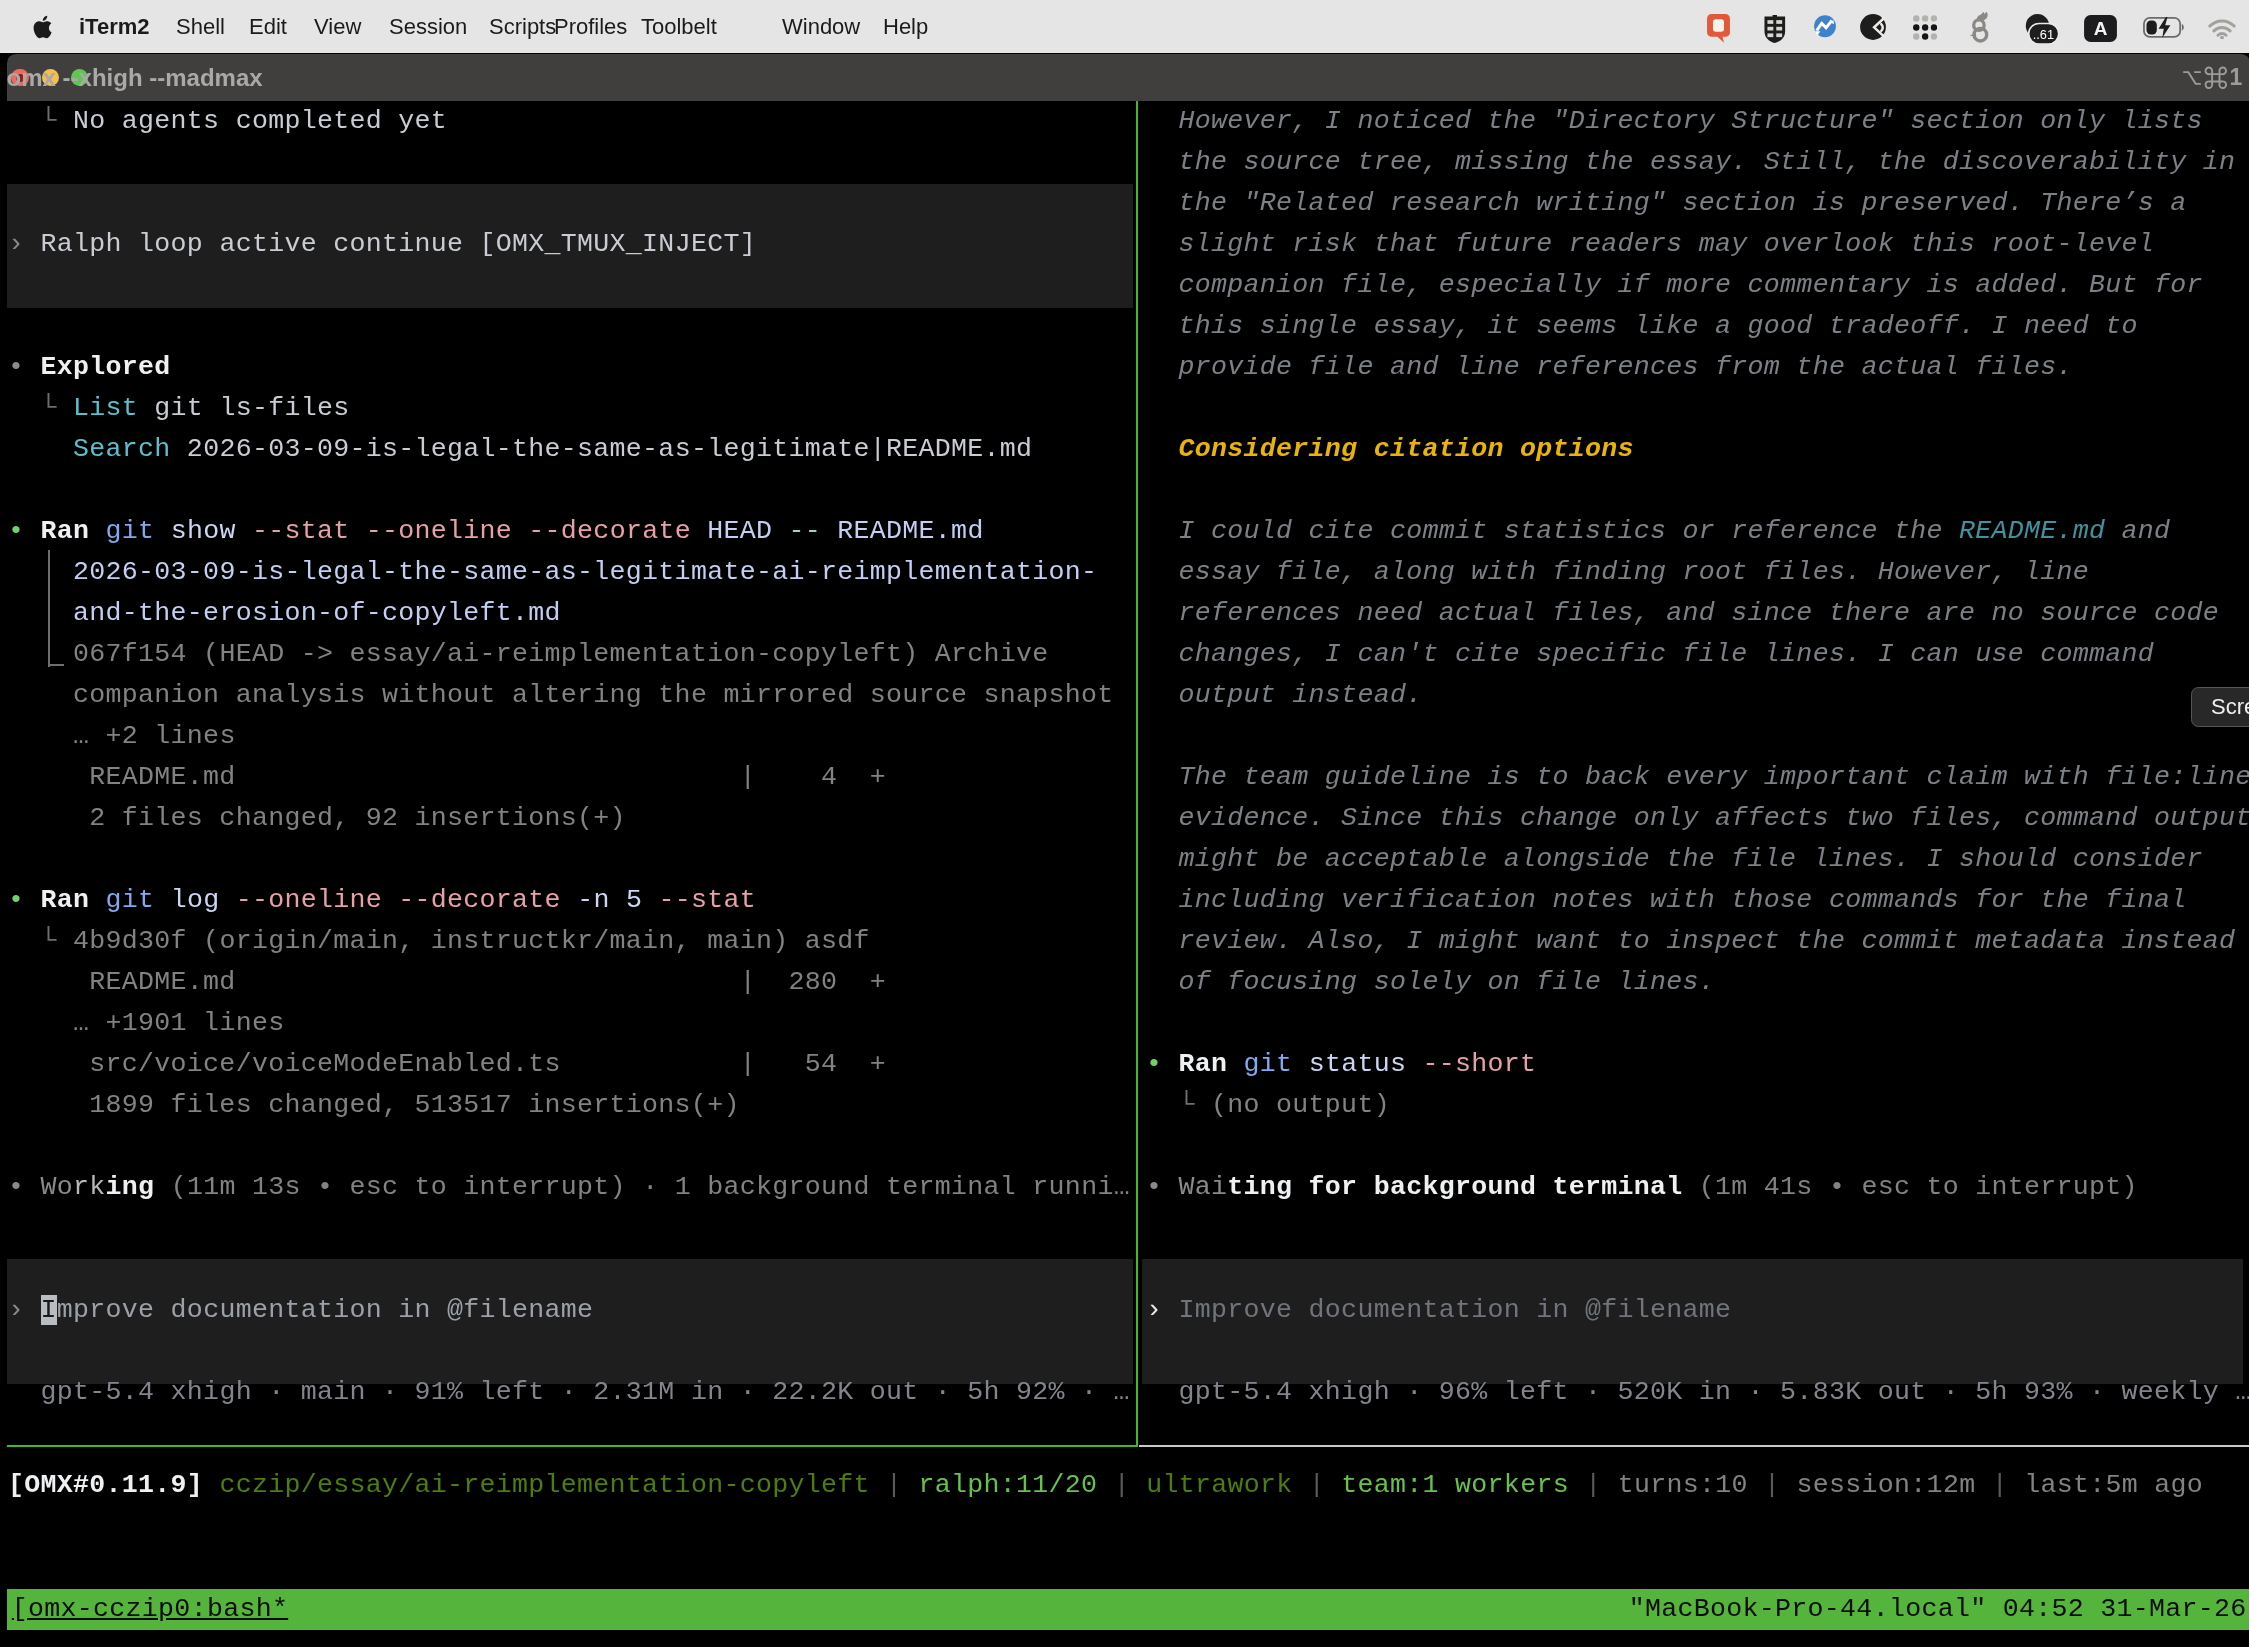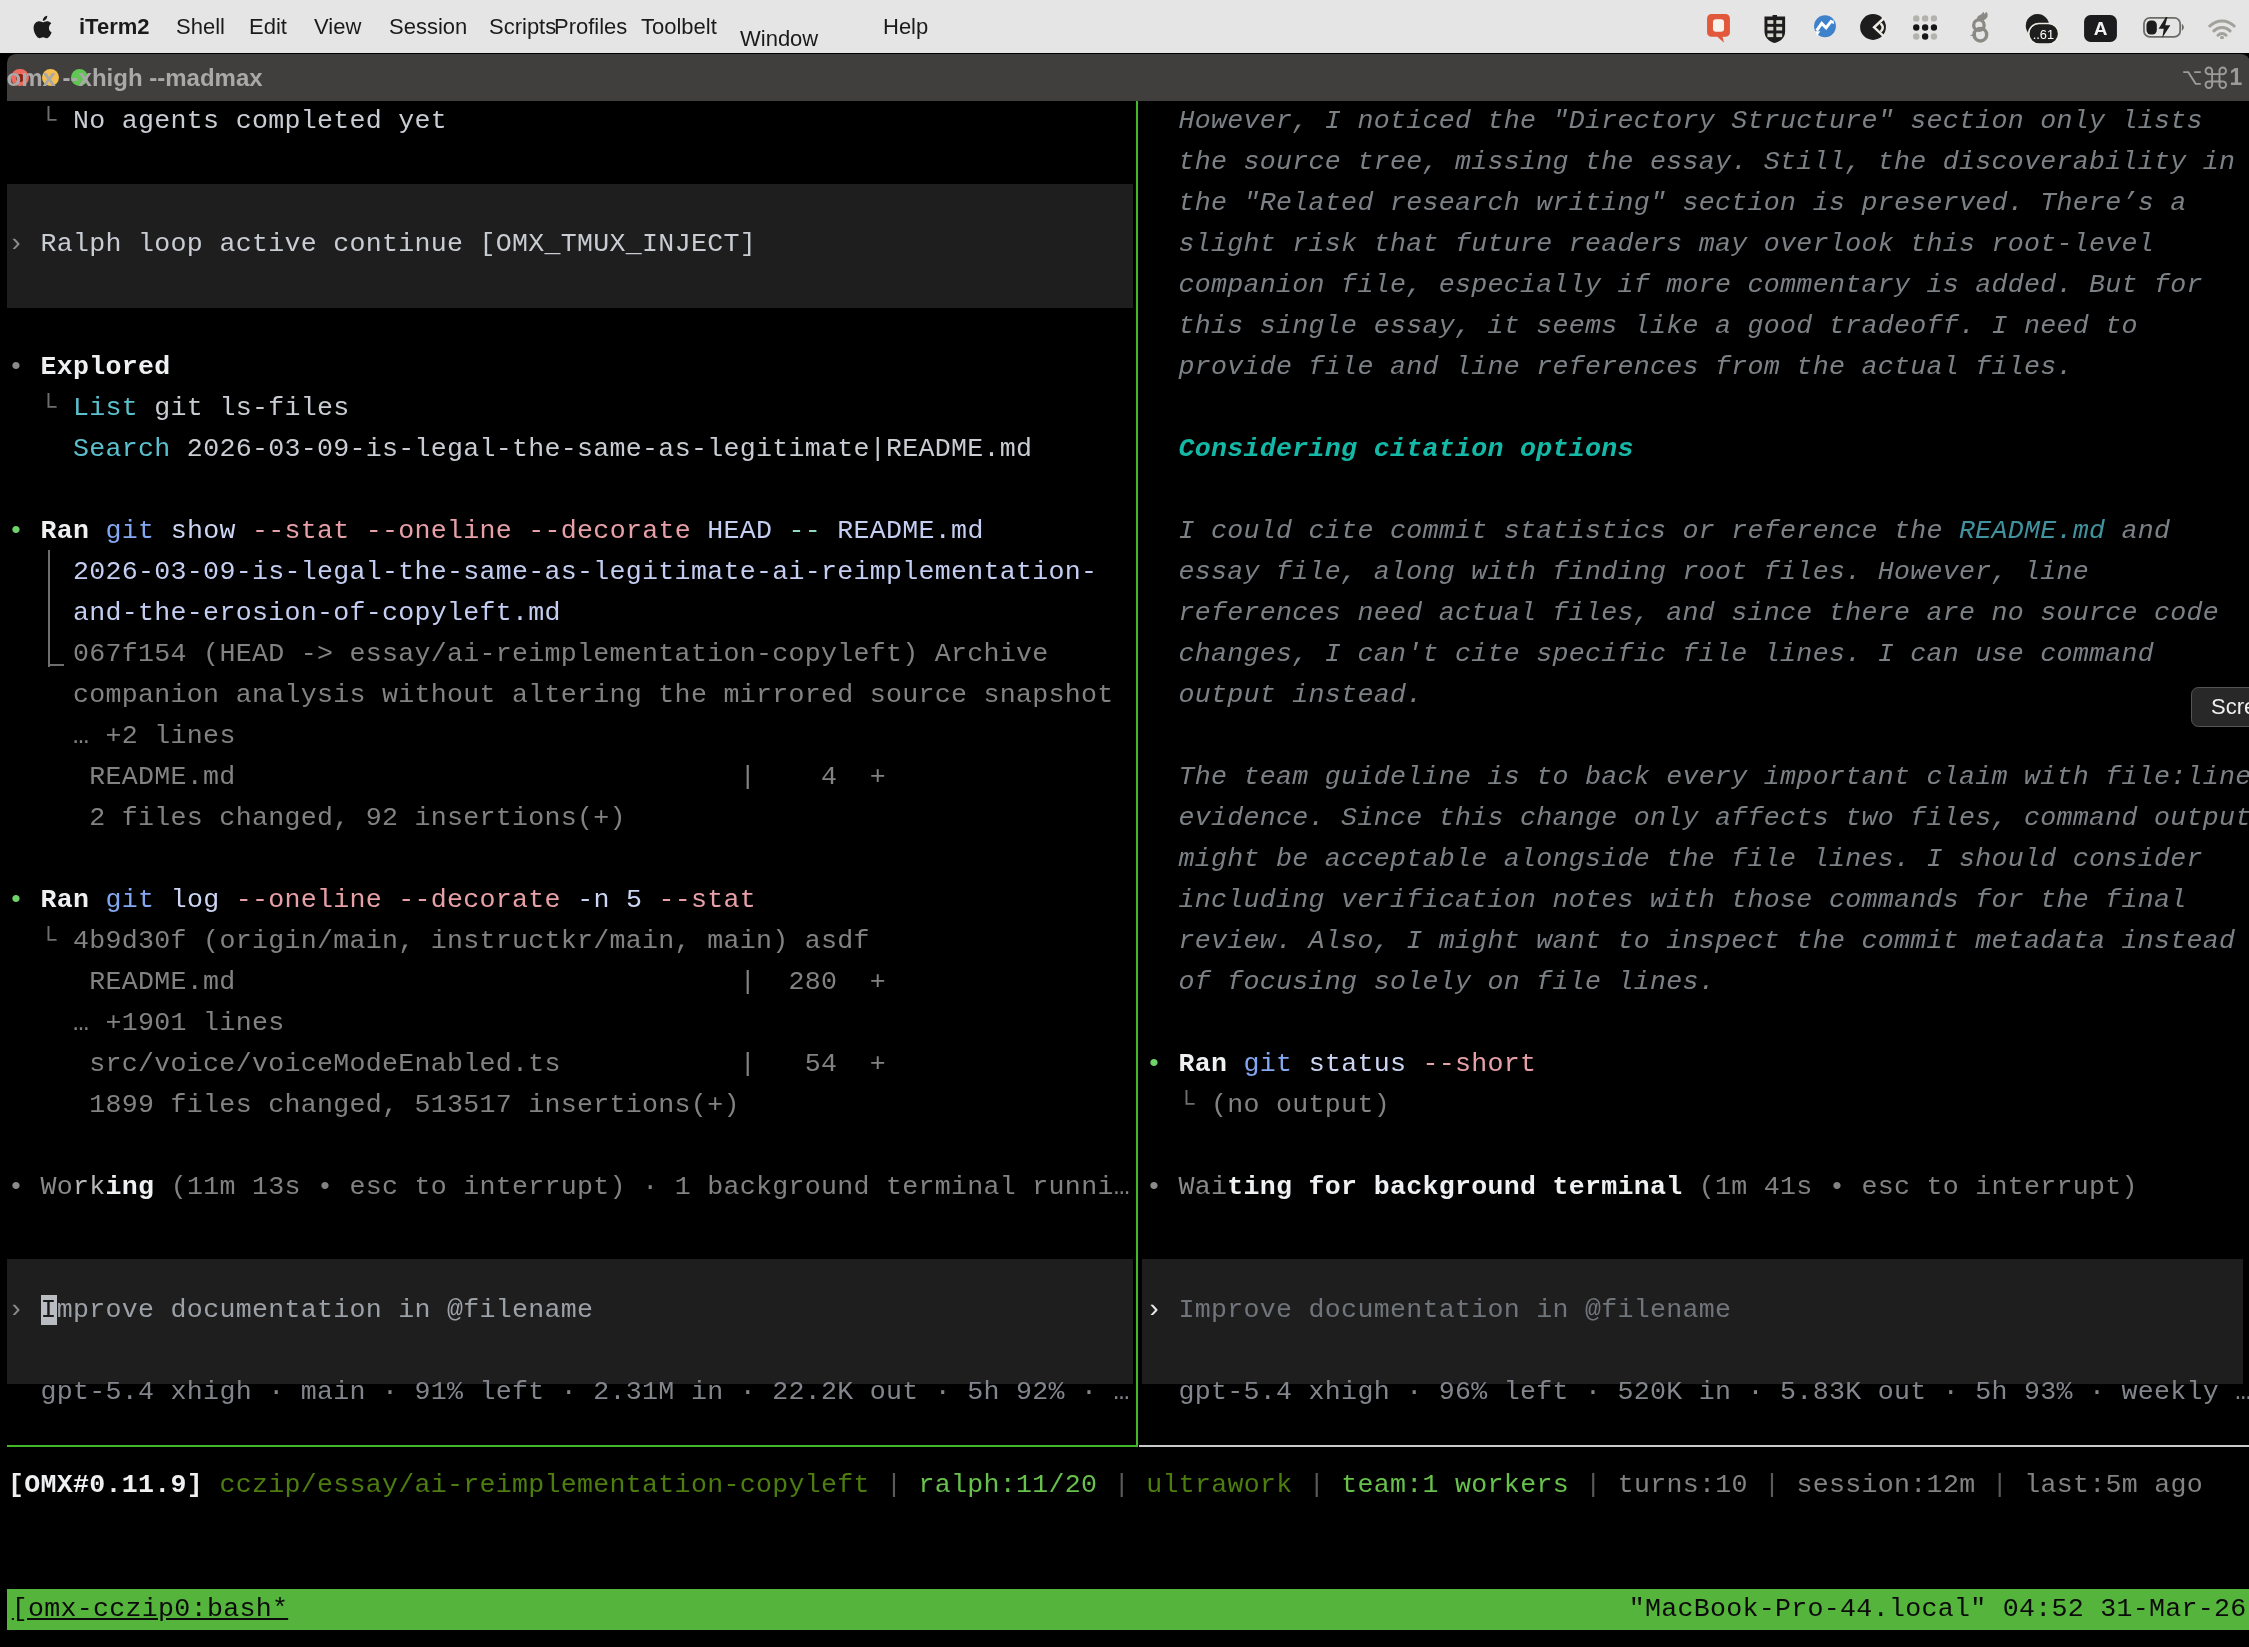--- a/index.html
+++ b/index.html
@@ -13,21 +13,21 @@
 .cy{color:#5bc0ce;}
 .blu{color:#84a7f1;}
 .lav{color:#ccd6f4;}
 .pk{color:#e8a0a8;}
 .fil{color:#c4cef2;}
 .tea{color:#92d9c8;}
 .gb{color:#70d26b;}
 .gry{color:#8a8a8a;}
 .tre{color:#6e6e6e;}
 .rit{color:#7c8186;}
-.rhd{color:#14b8a6;}
+.rhd{color:#eab308;}
 .rme{color:#41929e;}
 .inl{color:#9ba1a7;}
 .inr{color:#70757b;}
 .pr{color:#e8e8e8;}
 .gpt{color:#82868c;}
 .scy{color:#4d7c0f;margin-top:15px;}
 .sgr{color:#67c24c;}
 .spi{color:#5a5a5a;}
 .w1{color:#8a8a8a;}
 .w2{color:#b8b8b8;}
@@ -37,21 +37,21 @@
 <path fill="#1b1b1b" d="M22.6 17.0c0-3.6 2.9-5.3 3.1-5.4-1.7-2.5-4.3-2.8-5.2-2.9-2.2-.2-4.3 1.3-5.5 1.3-1.1 0-2.9-1.3-4.7-1.2C7.9 8.8 5.7 10.2 4.5 12.3 2 16.6 3.8 23 6.2 26.5c1.2 1.7 2.6 3.7 4.4 3.6 1.8-.1 2.4-1.1 4.6-1.1 2.1 0 2.7 1.1 4.6 1.1 1.9 0 3.1-1.7 4.3-3.4 1.3-2 1.9-3.9 1.9-4-.1-.1-3.4-1.4-3.4-5.7zM19 6.3c1-1.2 1.6-2.8 1.5-4.5-1.4.1-3.1 1-4.1 2.1-.9 1-1.7 2.7-1.5 4.3 1.6.2 3.1-.7 4.1-1.9z"></path>
     </svg>
     <span style="position:absolute;left:79px;top:0;line-height:53px;font-weight:bold;">iTerm2</span>
     <span style="position:absolute;left:176px;top:0;line-height:53px;">Shell</span>
     <span style="position:absolute;left:249px;top:0;line-height:53px;">Edit</span>
     <span style="position:absolute;left:314px;top:0;line-height:53px;">View</span>
     <span style="position:absolute;left:389px;top:0;line-height:53px;">Session</span>
     <span style="position:absolute;left:489px;top:0;line-height:53px;">Scripts</span>
     <span style="position:absolute;left:554px;top:0;line-height:53px;">Profiles</span>
     <span style="position:absolute;left:641px;top:0;line-height:53px;">Toolbelt</span>
-    <span style="position:absolute;left:740px;top:0;line-height:53px;margin-top:12px;">Window</span>
+    <span style="position:absolute;left:782px;top:0;line-height:53px;">Window</span>
     <span style="position:absolute;left:883px;top:0;line-height:53px;">Help</span>
     <svg style="position:absolute;left:1707px;top:14px" width="23" height="29.5" viewBox="0 0 31 40">
 <path fill="#e2583a" d="M6 0h19a6 6 0 0 1 6 6v19a6 6 0 0 1-6 6h-4l2 8-9-8H6a6 6 0 0 1-6-6V6a6 6 0 0 1 6-6z"></path>
 <rect x="8" y="7" width="15" height="17" rx="4" fill="#f4f2ea"></rect>
     </svg>
     <svg style="position:absolute;left:1763px;top:14.8px" width="23.6" height="28" viewBox="0 0 32 38">
 <path fill="#1d1d1d" d="M2 2h11V0h6v2h11v20c0 9-6.5 14-14 16C8.5 36 2 31 2 22z"></path>
 <g fill="#d8d6ce">
         <rect x="6" y="7" width="8" height="5"></rect>
         <rect x="18" y="7" width="8" height="5"></rect>

